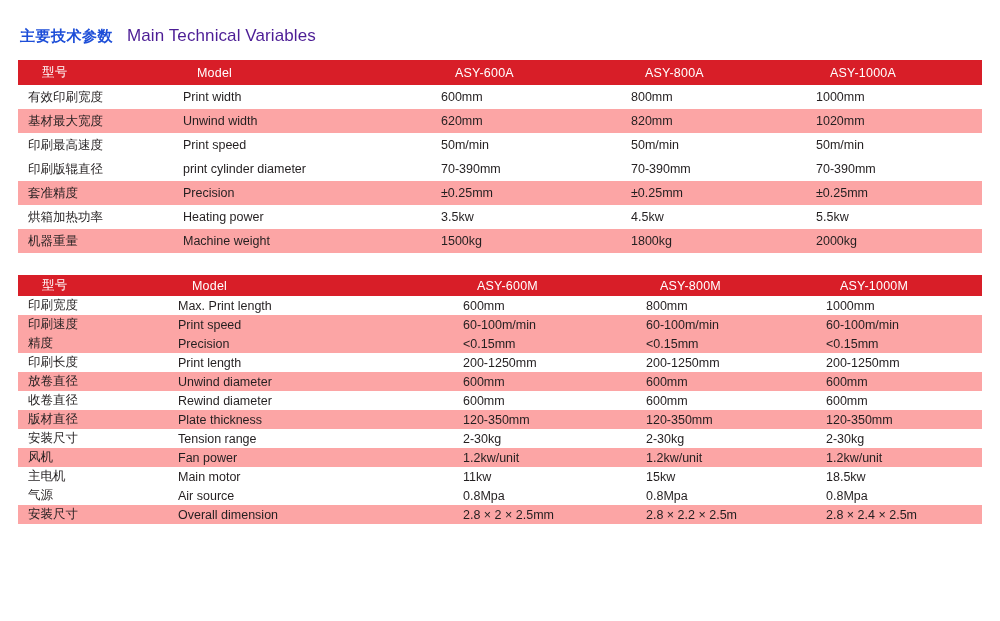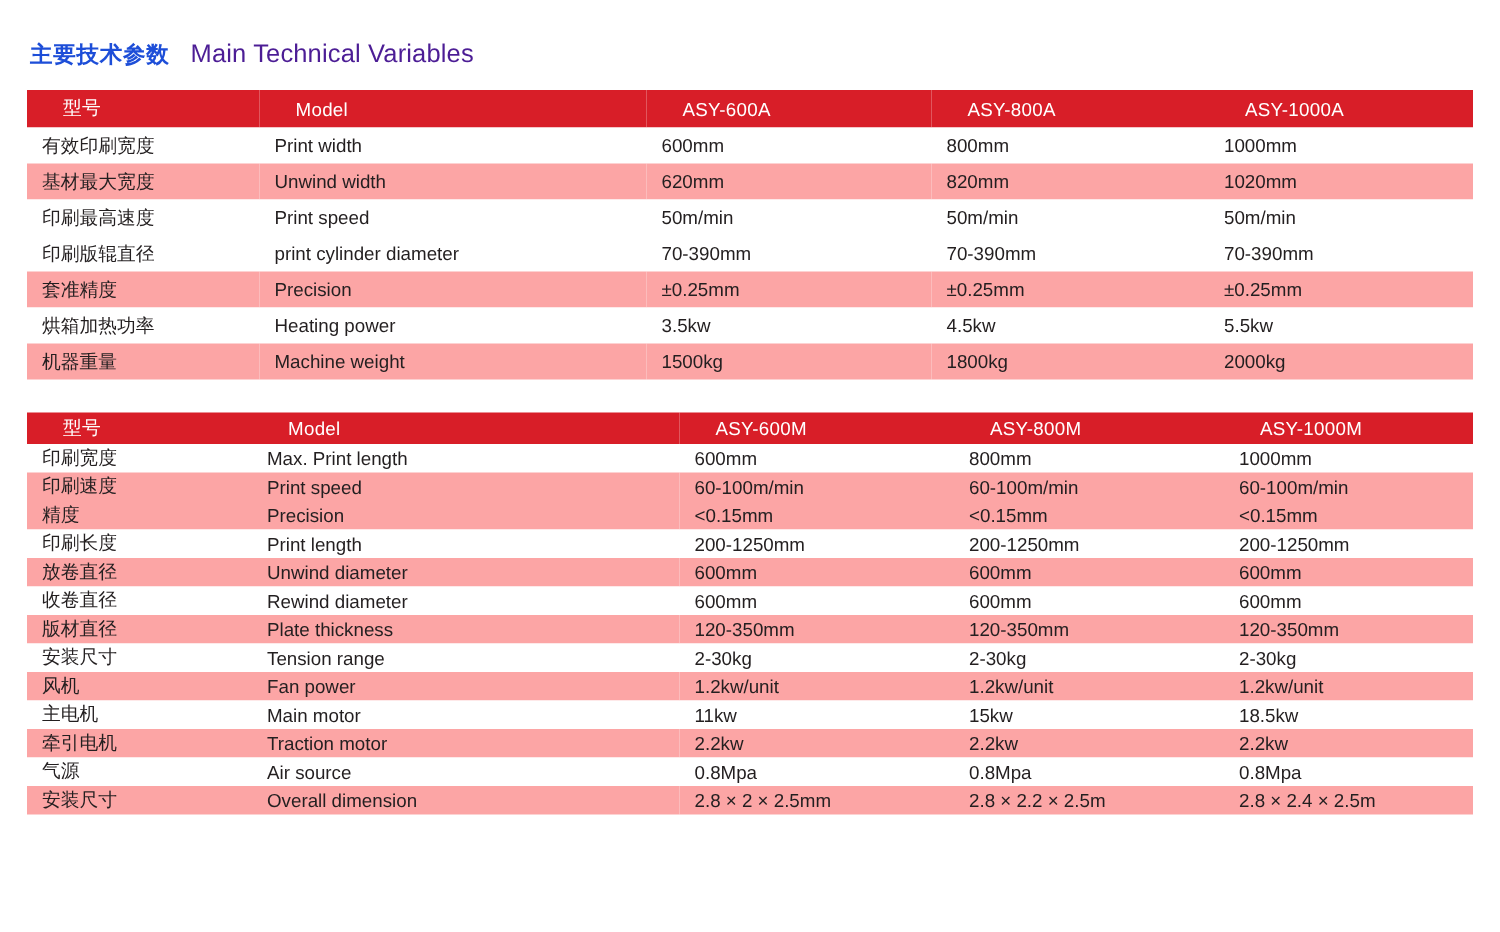--- a/index.html
+++ b/index.html
@@ -266,27 +266,20 @@
         <td class="val-cell">1.2kw/unit</td>
         <td class="val-cell">1.2kw/unit</td>
       </tr>
       <tr class="odd">
         <td class="cn-cell">主电机</td>
         <td class="en-cell">Main motor</td>
         <td class="val-cell">11kw</td>
         <td class="val-cell">15kw</td>
         <td class="val-cell">18.5kw</td>
       </tr>
-      <tr class="even">
-        <td class="cn-cell">牵引电机</td>
-        <td class="en-cell">Traction motor</td>
-        <td class="val-cell">2.2kw</td>
-        <td class="val-cell">2.2kw</td>
-        <td class="val-cell">2.2kw</td>
-      </tr>
       <tr class="odd">
         <td class="cn-cell">气源</td>
         <td class="en-cell">Air source</td>
         <td class="val-cell">0.8Mpa</td>
         <td class="val-cell">0.8Mpa</td>
         <td class="val-cell">0.8Mpa</td>
       </tr>
       <tr class="even">
         <td class="cn-cell">安装尺寸</td>
         <td class="en-cell">Overall dimension</td>

